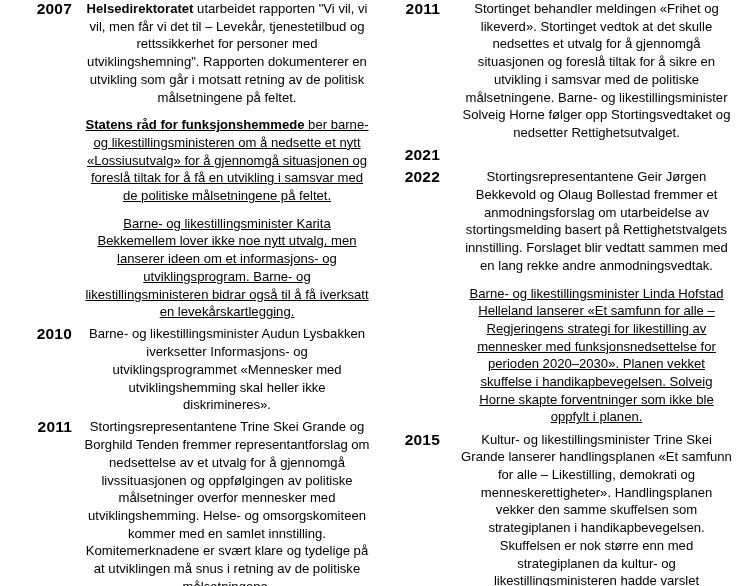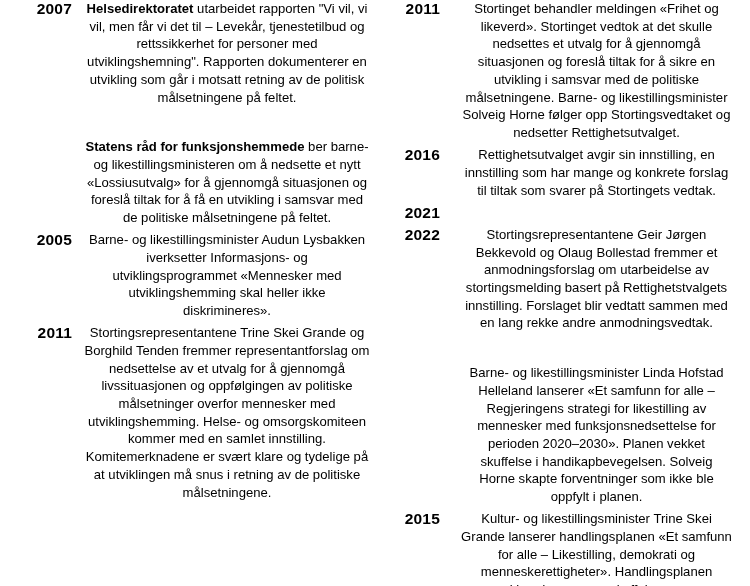--- a/index.html
+++ b/index.html
@@ -59,63 +59,59 @@
     padding-left: 21px;
     padding-right: 18px;
   }
   .para {
     margin: 0;
     font-size: 13.1px;
     line-height: 17.7px;
     text-align: center;
   }
   .para + .para {
-    margin-top: 32px;
+    margin-top: 10px;
+    text-decoration: underline;
   }
   .entry + .entry {
     margin-top: 4.5px;
   }
   b { font-weight: bold; }
 </style>
 </head>
 <body>
 
 <div class="timeline">
   <div class="column col-left">
       <div class="entry">
         <div class="year">2007</div>
         <div class="body-col">
           <p class="para"><b>Helsedirektoratet</b><span> utarbeidet rapporten "Vi vil, vi vil, men får vi det til – Levekår, tjenestetilbud og rettssikkerhet for personer med utviklingshemning". Rapporten dokumenterer en utvikling som går i motsatt retning av de politisk målsetningene på feltet.</span></p>
           <p class="para"><b>Statens råd for funksjonshemmede</b><span> ber barne- og likestillingsministeren om å nedsette et nytt «Lossiusutvalg» for å gjennomgå situasjonen og foreslå tiltak for å få en utvikling i samsvar med de politiske målsetningene på feltet.</span></p>
+          <p class="para"><span>Barne- og likestillingsminister Karita Bekkemellem lover ikke noe nytt utvalg, men lanserer ideen om et informasjons- og utviklingsprogram. Barne- og likestillingsministeren bidrar også til å få iverksatt en levekårskartlegging.</span></p>
         </div>
       </div>
       <div class="entry">
-        <div class="year">2005</div>
+        <div class="year">2010</div>
         <div class="body-col">
           <p class="para"><span>Barne- og likestillingsminister Audun Lysbakken iverksetter Informasjons- og utviklingsprogrammet «Mennesker med utviklingshemming skal heller ikke diskrimineres».</span></p>
         </div>
       </div>
       <div class="entry">
         <div class="year">2011</div>
         <div class="body-col">
           <p class="para"><span>Stortingsrepresentantene Trine Skei Grande og Borghild Tenden fremmer representantforslag om nedsettelse av et utvalg for å gjennomgå livssituasjonen og oppfølgingen av politiske målsetninger overfor mennesker med utviklingshemming. Helse- og omsorgskomiteen kommer med en samlet innstilling. Komitemerknadene er svært klare og tydelige på at utviklingen må snus i retning av de politiske målsetningene.</span></p>
         </div>
       </div>
     </div>
   <div class="column col-right">
       <div class="entry">
         <div class="year">2011</div>
         <div class="body-col">
           <p class="para"><span>Stortinget behandler meldingen «Frihet og likeverd». Stortinget vedtok at det skulle nedsettes et utvalg for å gjennomgå situasjonen og foreslå tiltak for å sikre en utvikling i samsvar med de politiske målsetningene. Barne- og likestillingsminister Solveig Horne følger opp Stortingsvedtaket og nedsetter Rettighetsutvalget.</span></p>
-        </div>
-      </div>
-      <div class="entry">
-        <div class="year">2016</div>
-        <div class="body-col">
-          <p class="para"><span>Rettighetsutvalget avgir sin innstilling, en innstilling som har mange og konkrete forslag til tiltak som svarer på Stortingets vedtak.</span></p>
         </div>
       </div>
       <div class="entry">
         <div class="year">2021</div>
       </div>
       <div class="entry">
         <div class="year">2022</div>
         <div class="body-col">
           <p class="para"><span>Stortingsrepresentantene Geir Jørgen Bekkevold og Olaug Bollestad fremmer et anmodningsforslag om utarbeidelse av stortingsmelding basert på Rettighetstvalgets innstilling. Forslaget blir vedtatt sammen med en lang rekke andre anmodningsvedtak.</span></p>
           <p class="para"><span>Barne- og likestillingsminister Linda Hofstad Helleland lanserer «Et samfunn for alle – Regjeringens strategi for likestilling av mennesker med funksjonsnedsettelse for perioden 2020–2030». Planen vekket skuffelse i handikapbevegelsen. Solveig Horne skapte forventninger som ikke ble oppfylt i planen.</span></p>

